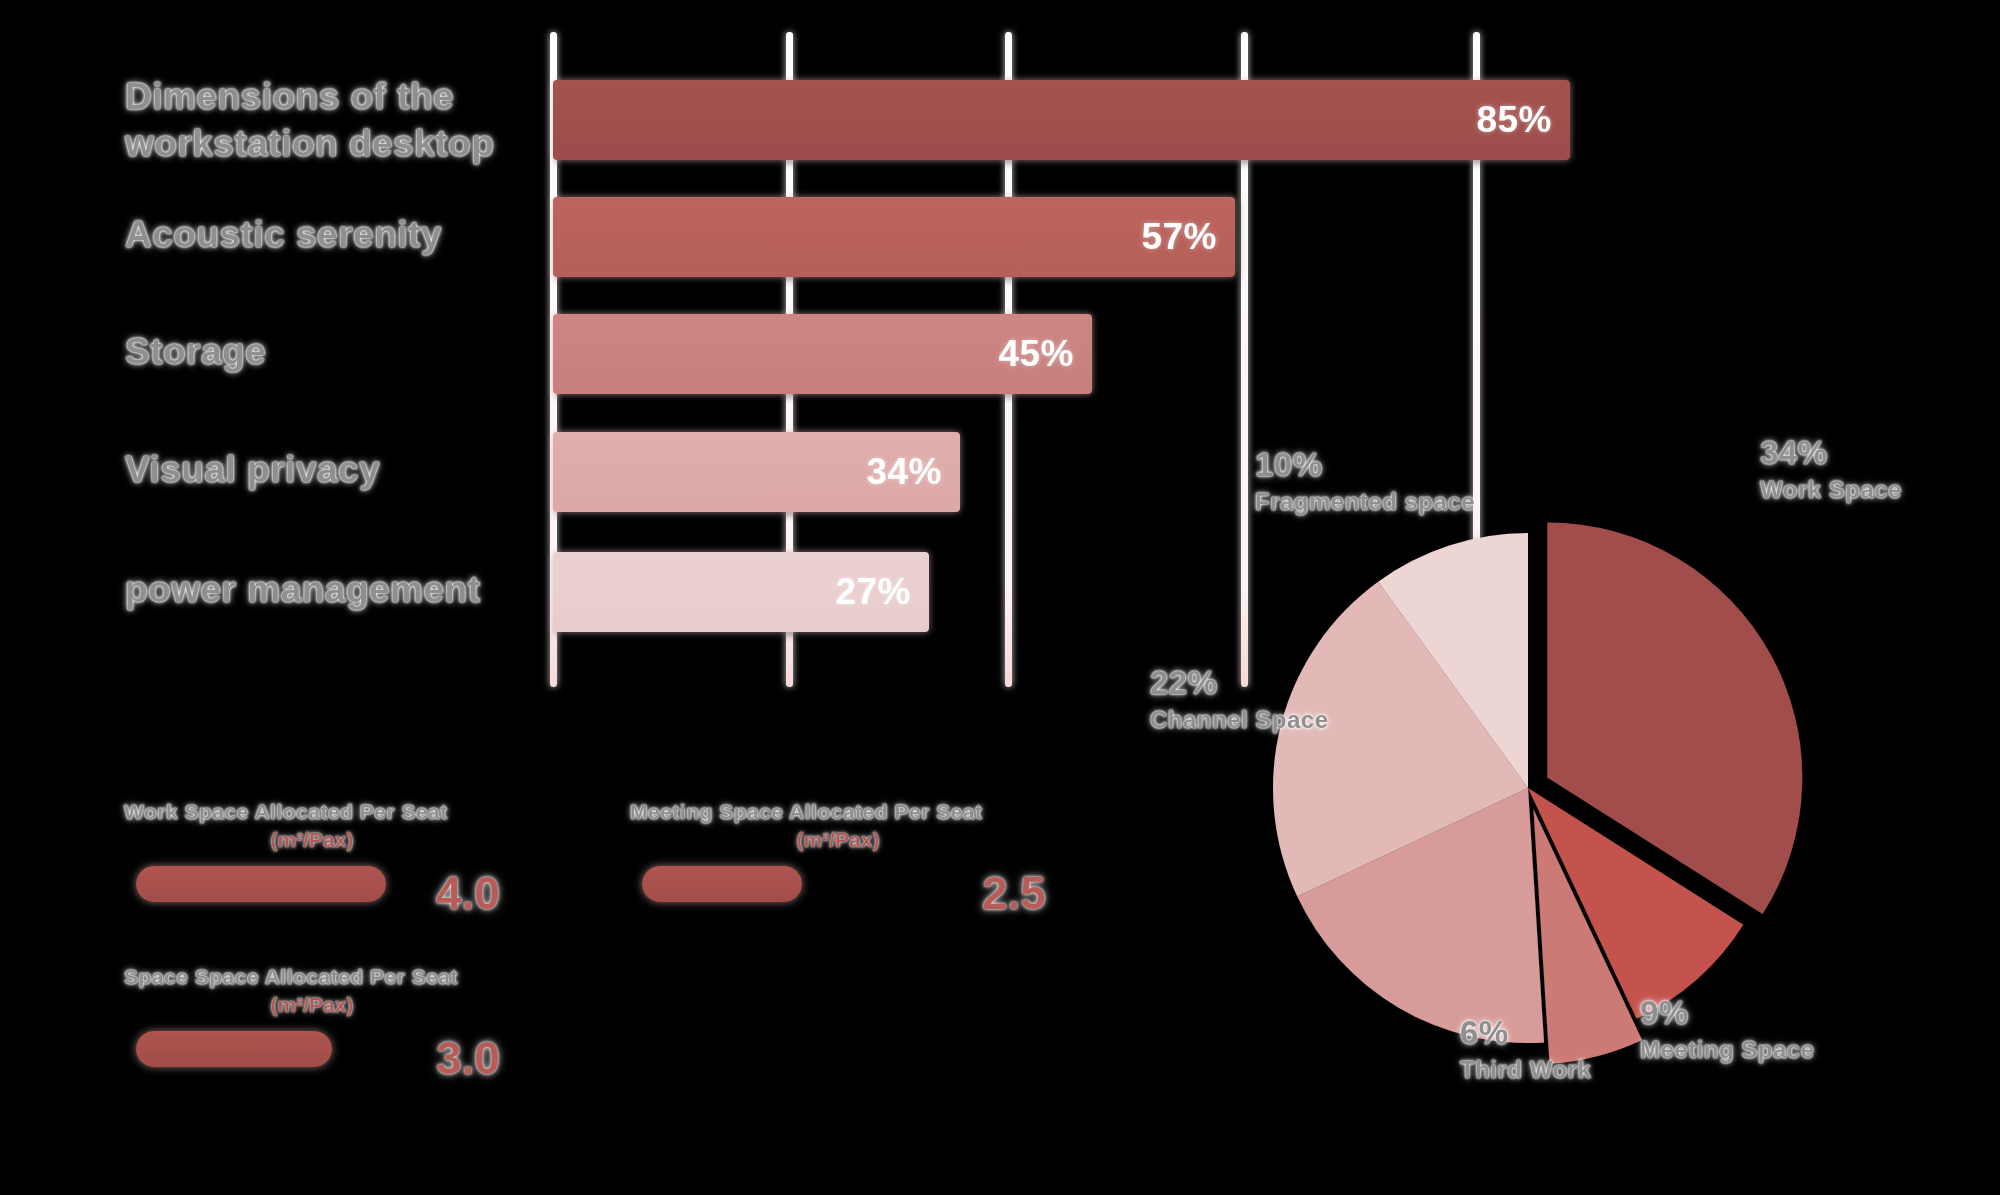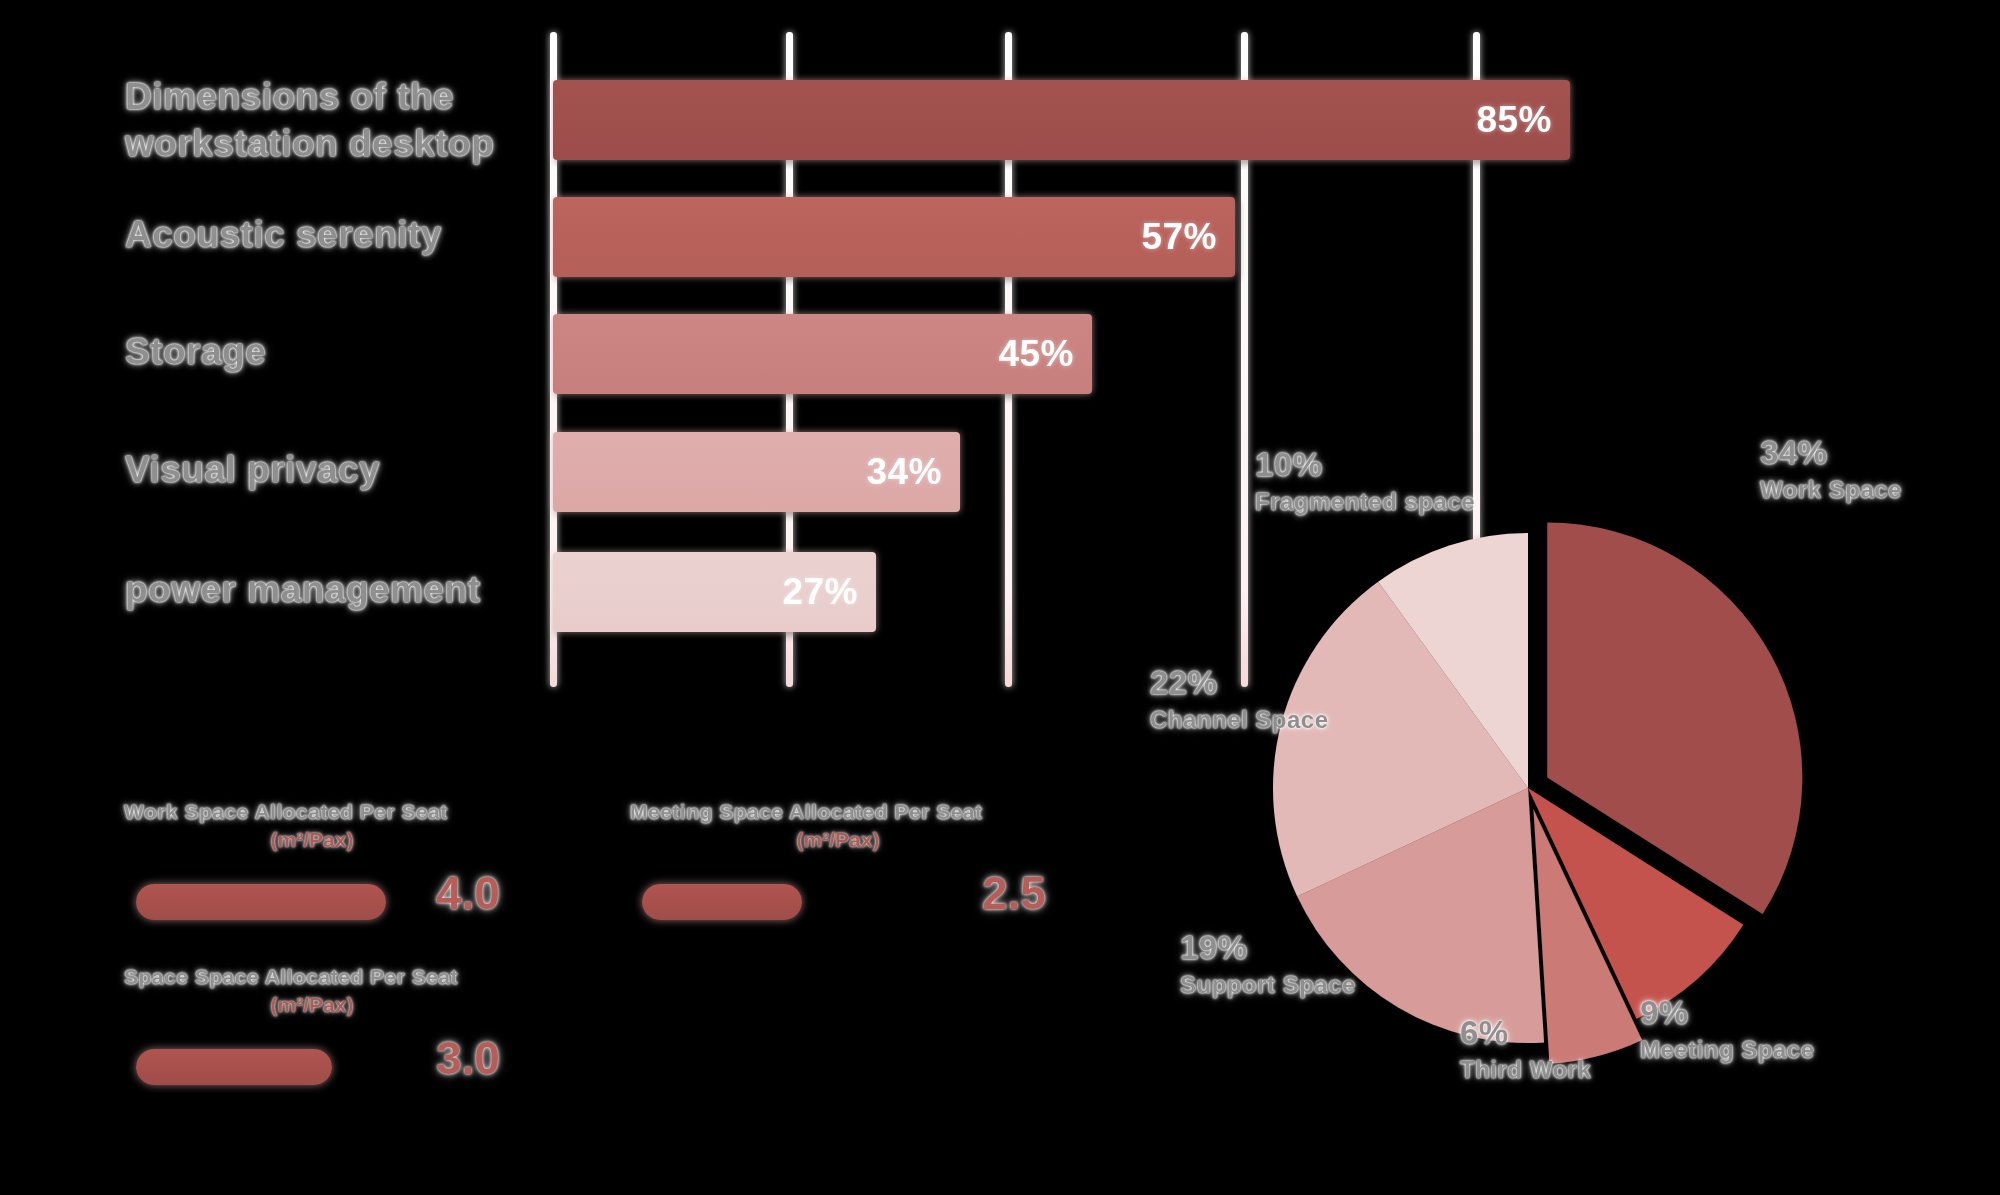--- a/index.html
+++ b/index.html
@@ -48,21 +48,21 @@
   .bar-value{
     position:absolute;right:18px;top:50%;transform:translateY(-50%);
     color:#fff;font-size:37px;font-weight:700;letter-spacing:.5px;
     text-shadow:0 0 5px rgba(255,255,255,.45);
   }
 
   
   .metric{position:absolute;}
   .metric-title{font-size:21px;font-weight:700;line-height:1.35;}
   .metric-unit{font-size:21px;font-weight:700;margin-top:2px;}
-  .metric-row{display:flex;align-items:flex-end;margin-top:14px;padding-left:12px;}
+  .metric-row{display:flex;align-items:flex-start;margin-top:14px;padding-left:12px;}
   .metric-pill{
     height:36px;border-radius:18px;
     background:linear-gradient(180deg,#b0544f 0%,#a04d4a 100%);
     box-shadow:0 0 8px rgba(255,200,200,.55),2px 3px 6px rgba(0,0,0,.5);
   }
   .metric-value{
     font-size:46px;font-weight:700;
     color:#b85c58;
     text-shadow:0 0 3px #fff,0 0 6px rgba(255,255,255,.7),
                 0 0 12px rgba(255,255,255,.4);
@@ -110,21 +110,21 @@
 
   <div class="bar-row" style="top:420px">
     <div class="bar-label glow one-line">Visual privacy</div>
     <div class="bar" style="width:407px;background:linear-gradient(180deg,#e0aead 0%,#dba8a6 100%);">
       <span class="bar-value">34%</span>
     </div>
   </div>
 
   <div class="bar-row" style="top:540px">
     <div class="bar-label glow one-line">power management</div>
-    <div class="bar" style="width:323px;background:linear-gradient(180deg,#ead2d1 0%,#e8cccb 100%);">
+    <div class="bar" style="width:376px;background:linear-gradient(180deg,#ead2d1 0%,#e8cccb 100%);">
       <span class="bar-value">27%</span>
     </div>
   </div>
 </div>
 
 <div class="metric" style="left:124px;top:798px;">
   <div class="metric-title glow">Work Space Allocated Per Seat</div>
   <div class="metric-unit glow-red">(m²/Pax)</div>
   <div class="metric-row">
     <div class="metric-pill" style="width:250px"></div>
@@ -175,24 +175,20 @@
   <div class="pie-label" style="left:480px;top:505px;text-align:left;">
     <div class="pie-pct glow">9%</div>
     <div class="pie-name glow">Meeting Space</div>
   </div>
 
   <div class="pie-label" style="left:300px;top:525px;text-align:left;">
     <div class="pie-pct glow">6%</div>
     <div class="pie-name glow">Third Work</div>
   </div>
 
-  <div class="pie-label" style="left:20px;top:440px;text-align:left;">
-    <div class="pie-pct glow">19%</div>
-    <div class="pie-name glow">Support Space</div>
-  </div>
 
   <div class="pie-label" style="left:-10px;top:175px;text-align:left;">
     <div class="pie-pct glow">22%</div>
     <div class="pie-name glow">Channel Space</div>
   </div>
 
   <div class="pie-label" style="left:95px;top:-75px;text-align:left;margin-top:32px;">
     <div class="pie-pct glow">10%</div>
     <div class="pie-name glow">Fragmented space</div>
   </div>

